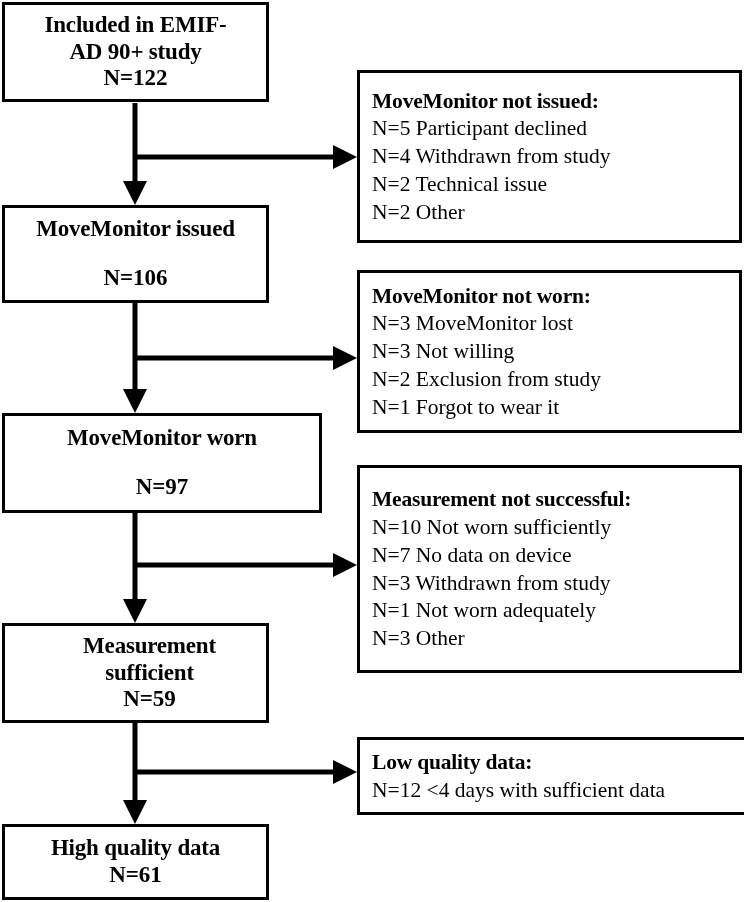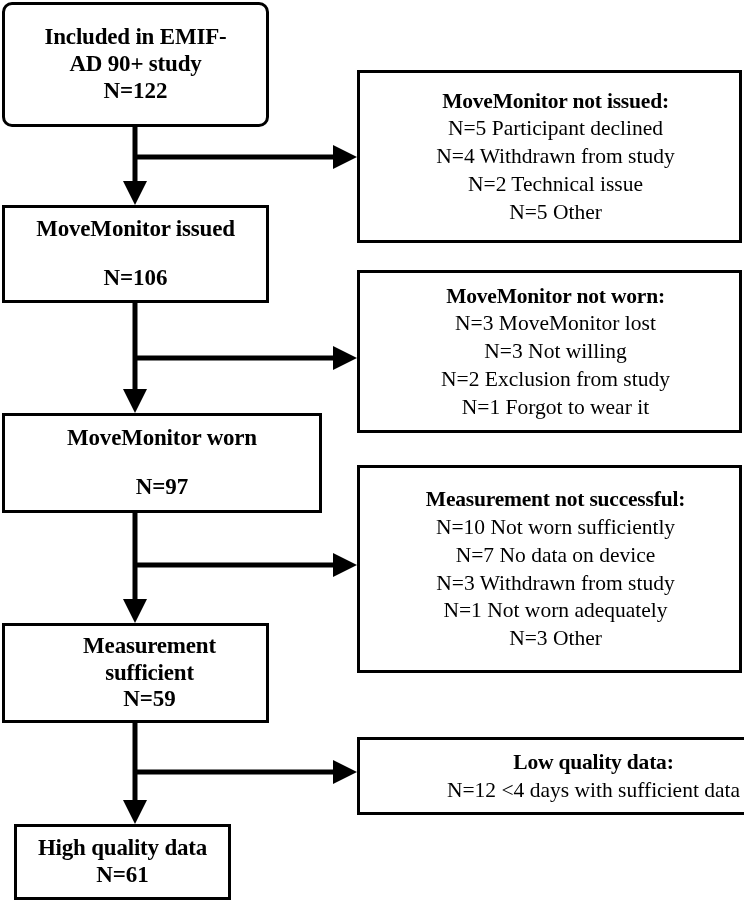--- a/index.html
+++ b/index.html
@@ -38,21 +38,21 @@
   .main-box .count {
     font-weight: bold;
     font-size: 23px;
     line-height: 1.16;
   }
   .main-box .count.gap {
     margin-top: 22px;
   }
   .side-box {
     padding: 5px 0 4px 12px;
-    align-items: center;
+    align-items: flex-start;
     text-align: left;
   }
   .side-box .side-title {
     font-weight: bold;
     font-size: 21.5px;
     line-height: 1.29;
     white-space: nowrap;
     letter-spacing: -0.2px;
   }
   .side-box .side-line {
@@ -102,21 +102,21 @@
     <line x1="135" y1="565" x2="340" y2="565"></line>
     <polygon points="357,565 333,553 333,577"></polygon>
 
     <line x1="135" y1="723" x2="135" y2="811"></line>
     <polygon points="135,824 123,800 147,800"></polygon>
 
     <line x1="135" y1="772" x2="340" y2="772"></line>
     <polygon points="357,772 333,760 333,784"></polygon>
   </svg>
 
-  <div class="box main-box" style="left:2px; top:2px; width:267px; height:125px;border-radius:10px;">
+  <div class="box main-box" style="left:2px; top:2px; width:267px; height:100px;">
     <div class="title">
       <span>Included in EMIF-</span><br>
       <span>AD 90+ study</span>
     </div>
     <div class="count">N=122</div>
   </div>
 
   <div class="box main-box" style="left:2px; top:205px; width:267px; height:98px;">
     <div class="title">MoveMonitor issued</div>
     <div class="count gap">N=106</div>
@@ -128,31 +128,31 @@
   </div>
 
   <div class="box main-box" style="left:2px; top:623px; width:267px; height:100px;padding-left:28px;">
     <div class="title">
       <span>Measurement</span><br>
       <span>sufficient</span>
     </div>
     <div class="count">N=59</div>
   </div>
 
-  <div class="box main-box" style="left:14px; top:824px; width:217px; height:76px;align-items:center;">
+  <div class="box main-box" style="left:2px; top:824px; width:267px; height:76px;align-items:center;">
     <div class="title">High quality data</div>
     <div class="count">N=61</div>
   </div>
 
   <div class="box side-box" style="left:357px; top:70px; width:385px; height:173px;">
     <div class="side-title">MoveMonitor not issued:</div>
     <div class="side-line">N=5 Participant declined</div>
     <div class="side-line">N=4 Withdrawn from study</div>
     <div class="side-line">N=2 Technical issue</div>
-    <div class="side-line">N=5 Other</div>
+    <div class="side-line">N=2 Other</div>
   </div>
 
   <div class="box side-box" style="left:357px; top:270px; width:385px; height:163px;">
     <div class="side-title">MoveMonitor not worn:</div>
     <div class="side-line">N=3 MoveMonitor lost</div>
     <div class="side-line">N=3 Not willing</div>
     <div class="side-line">N=2 Exclusion from study</div>
     <div class="side-line">N=1 Forgot to wear it</div>
   </div>
 

